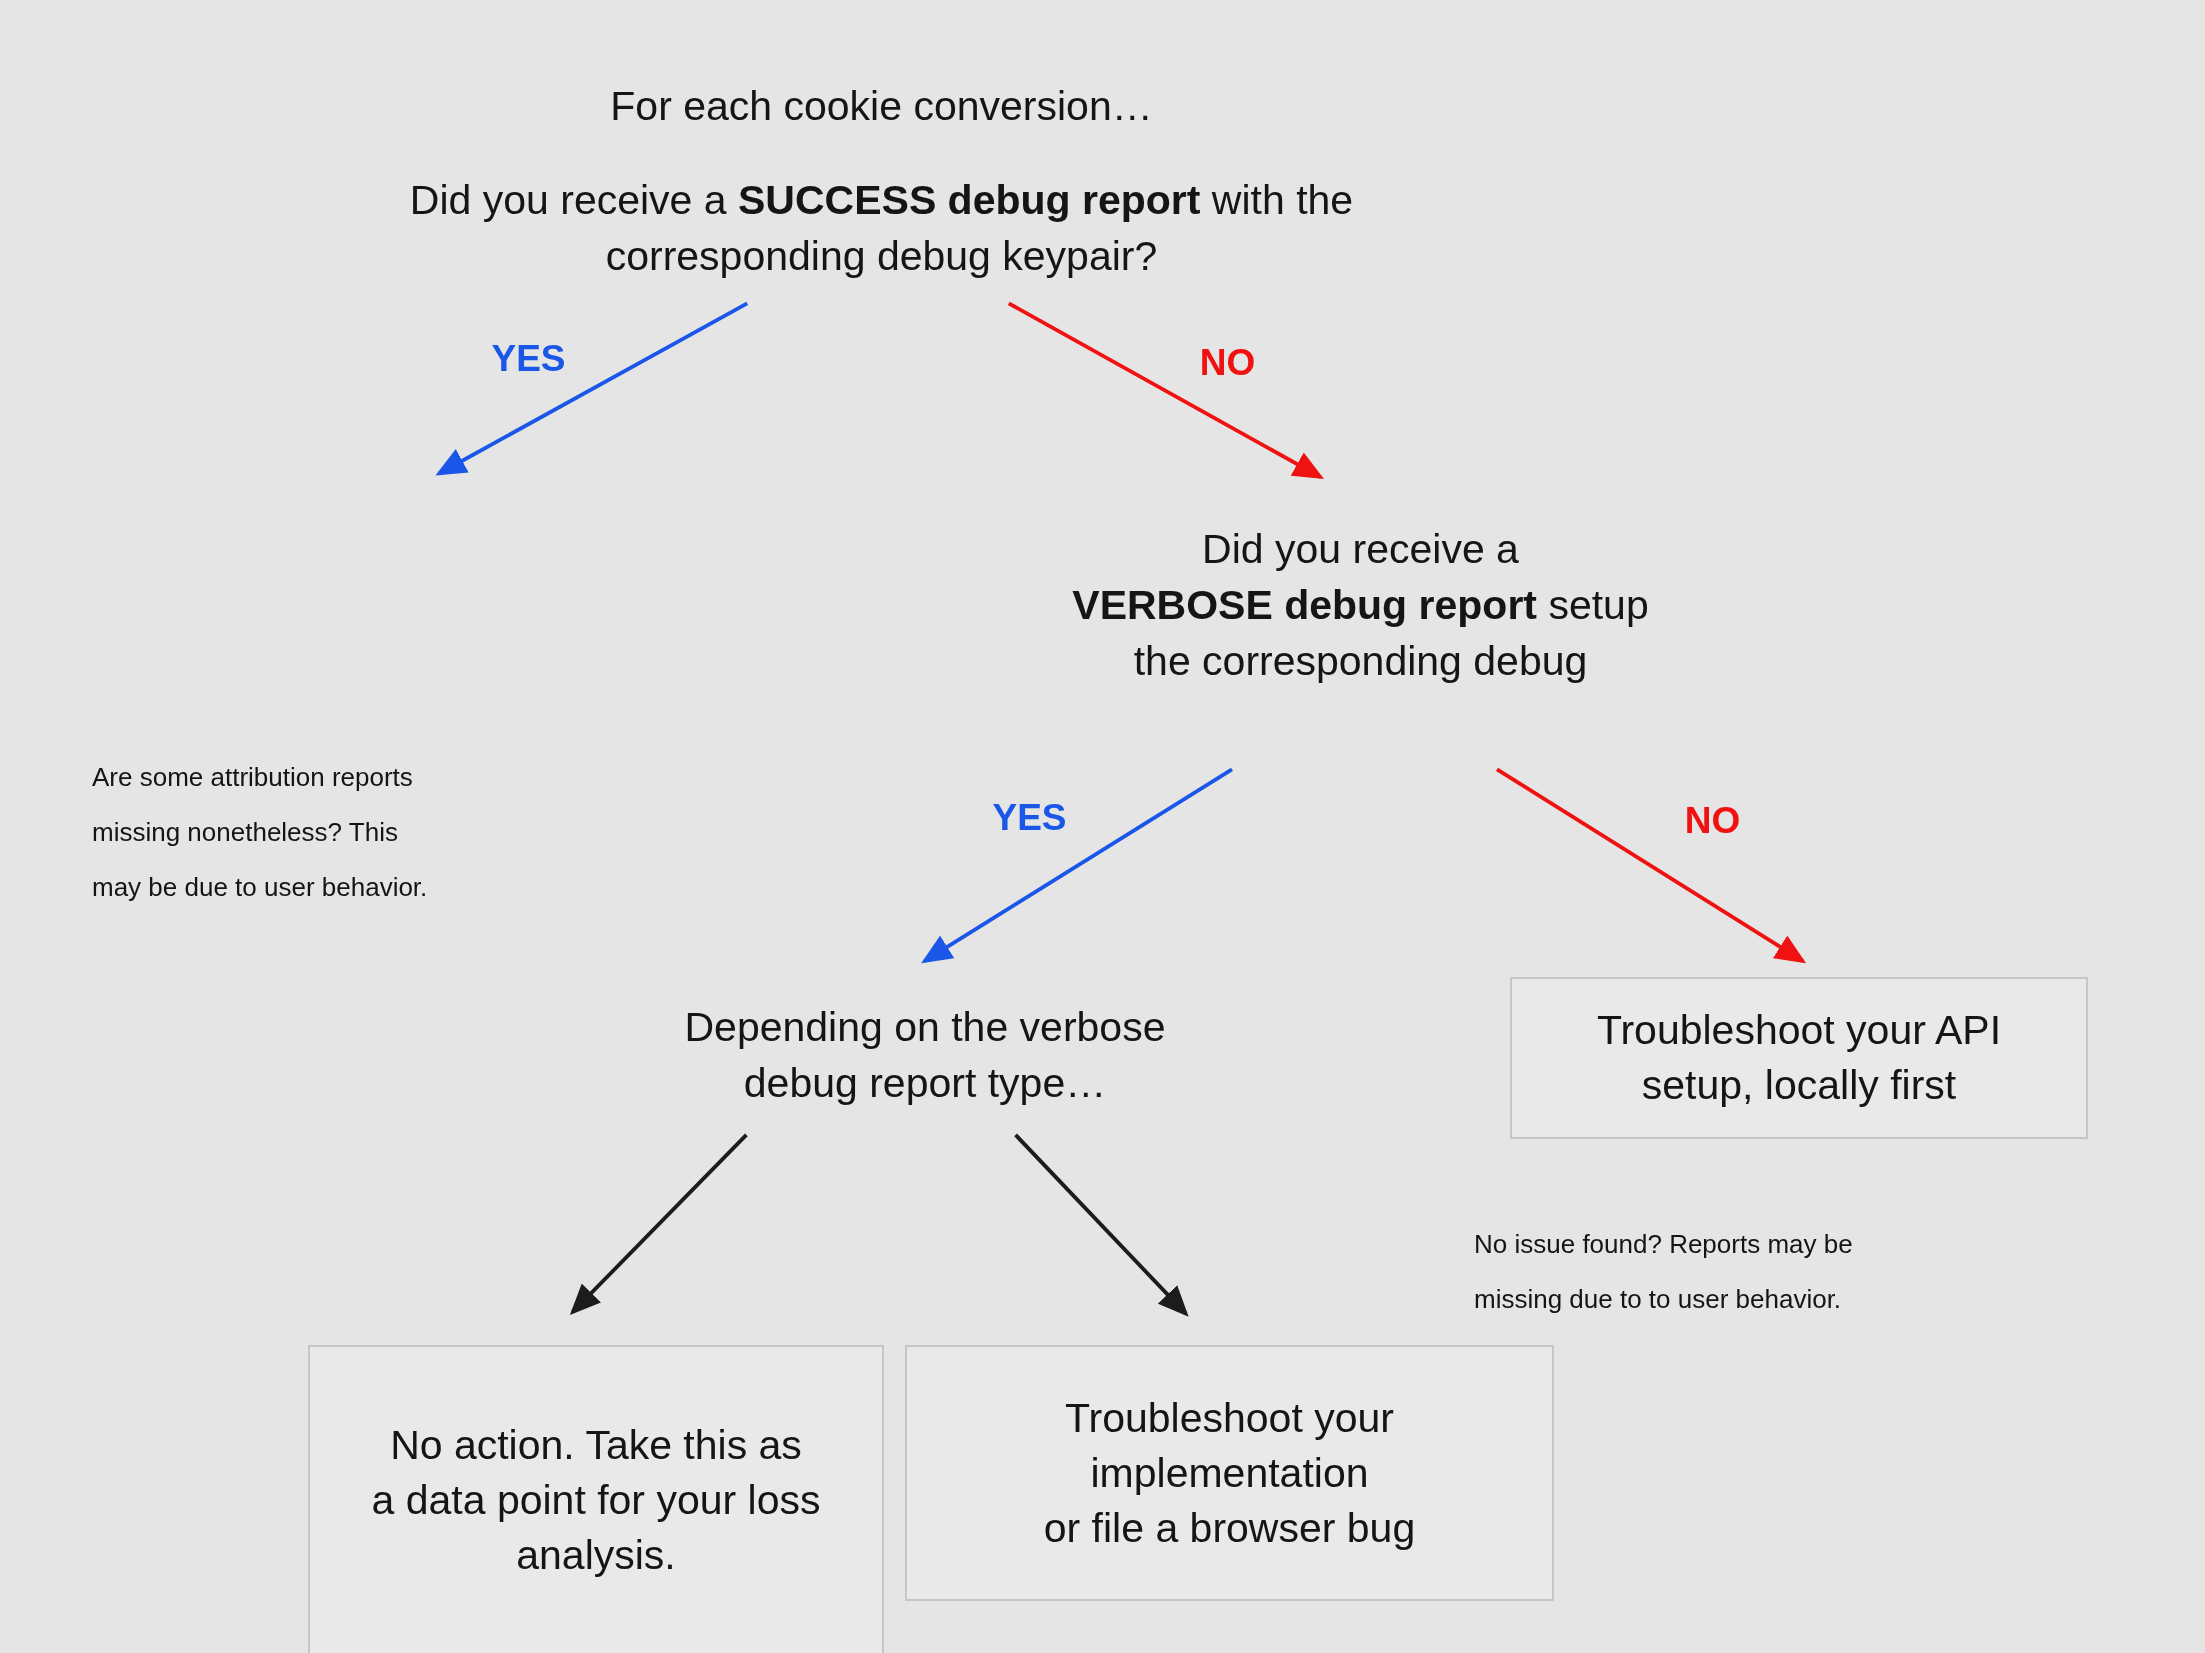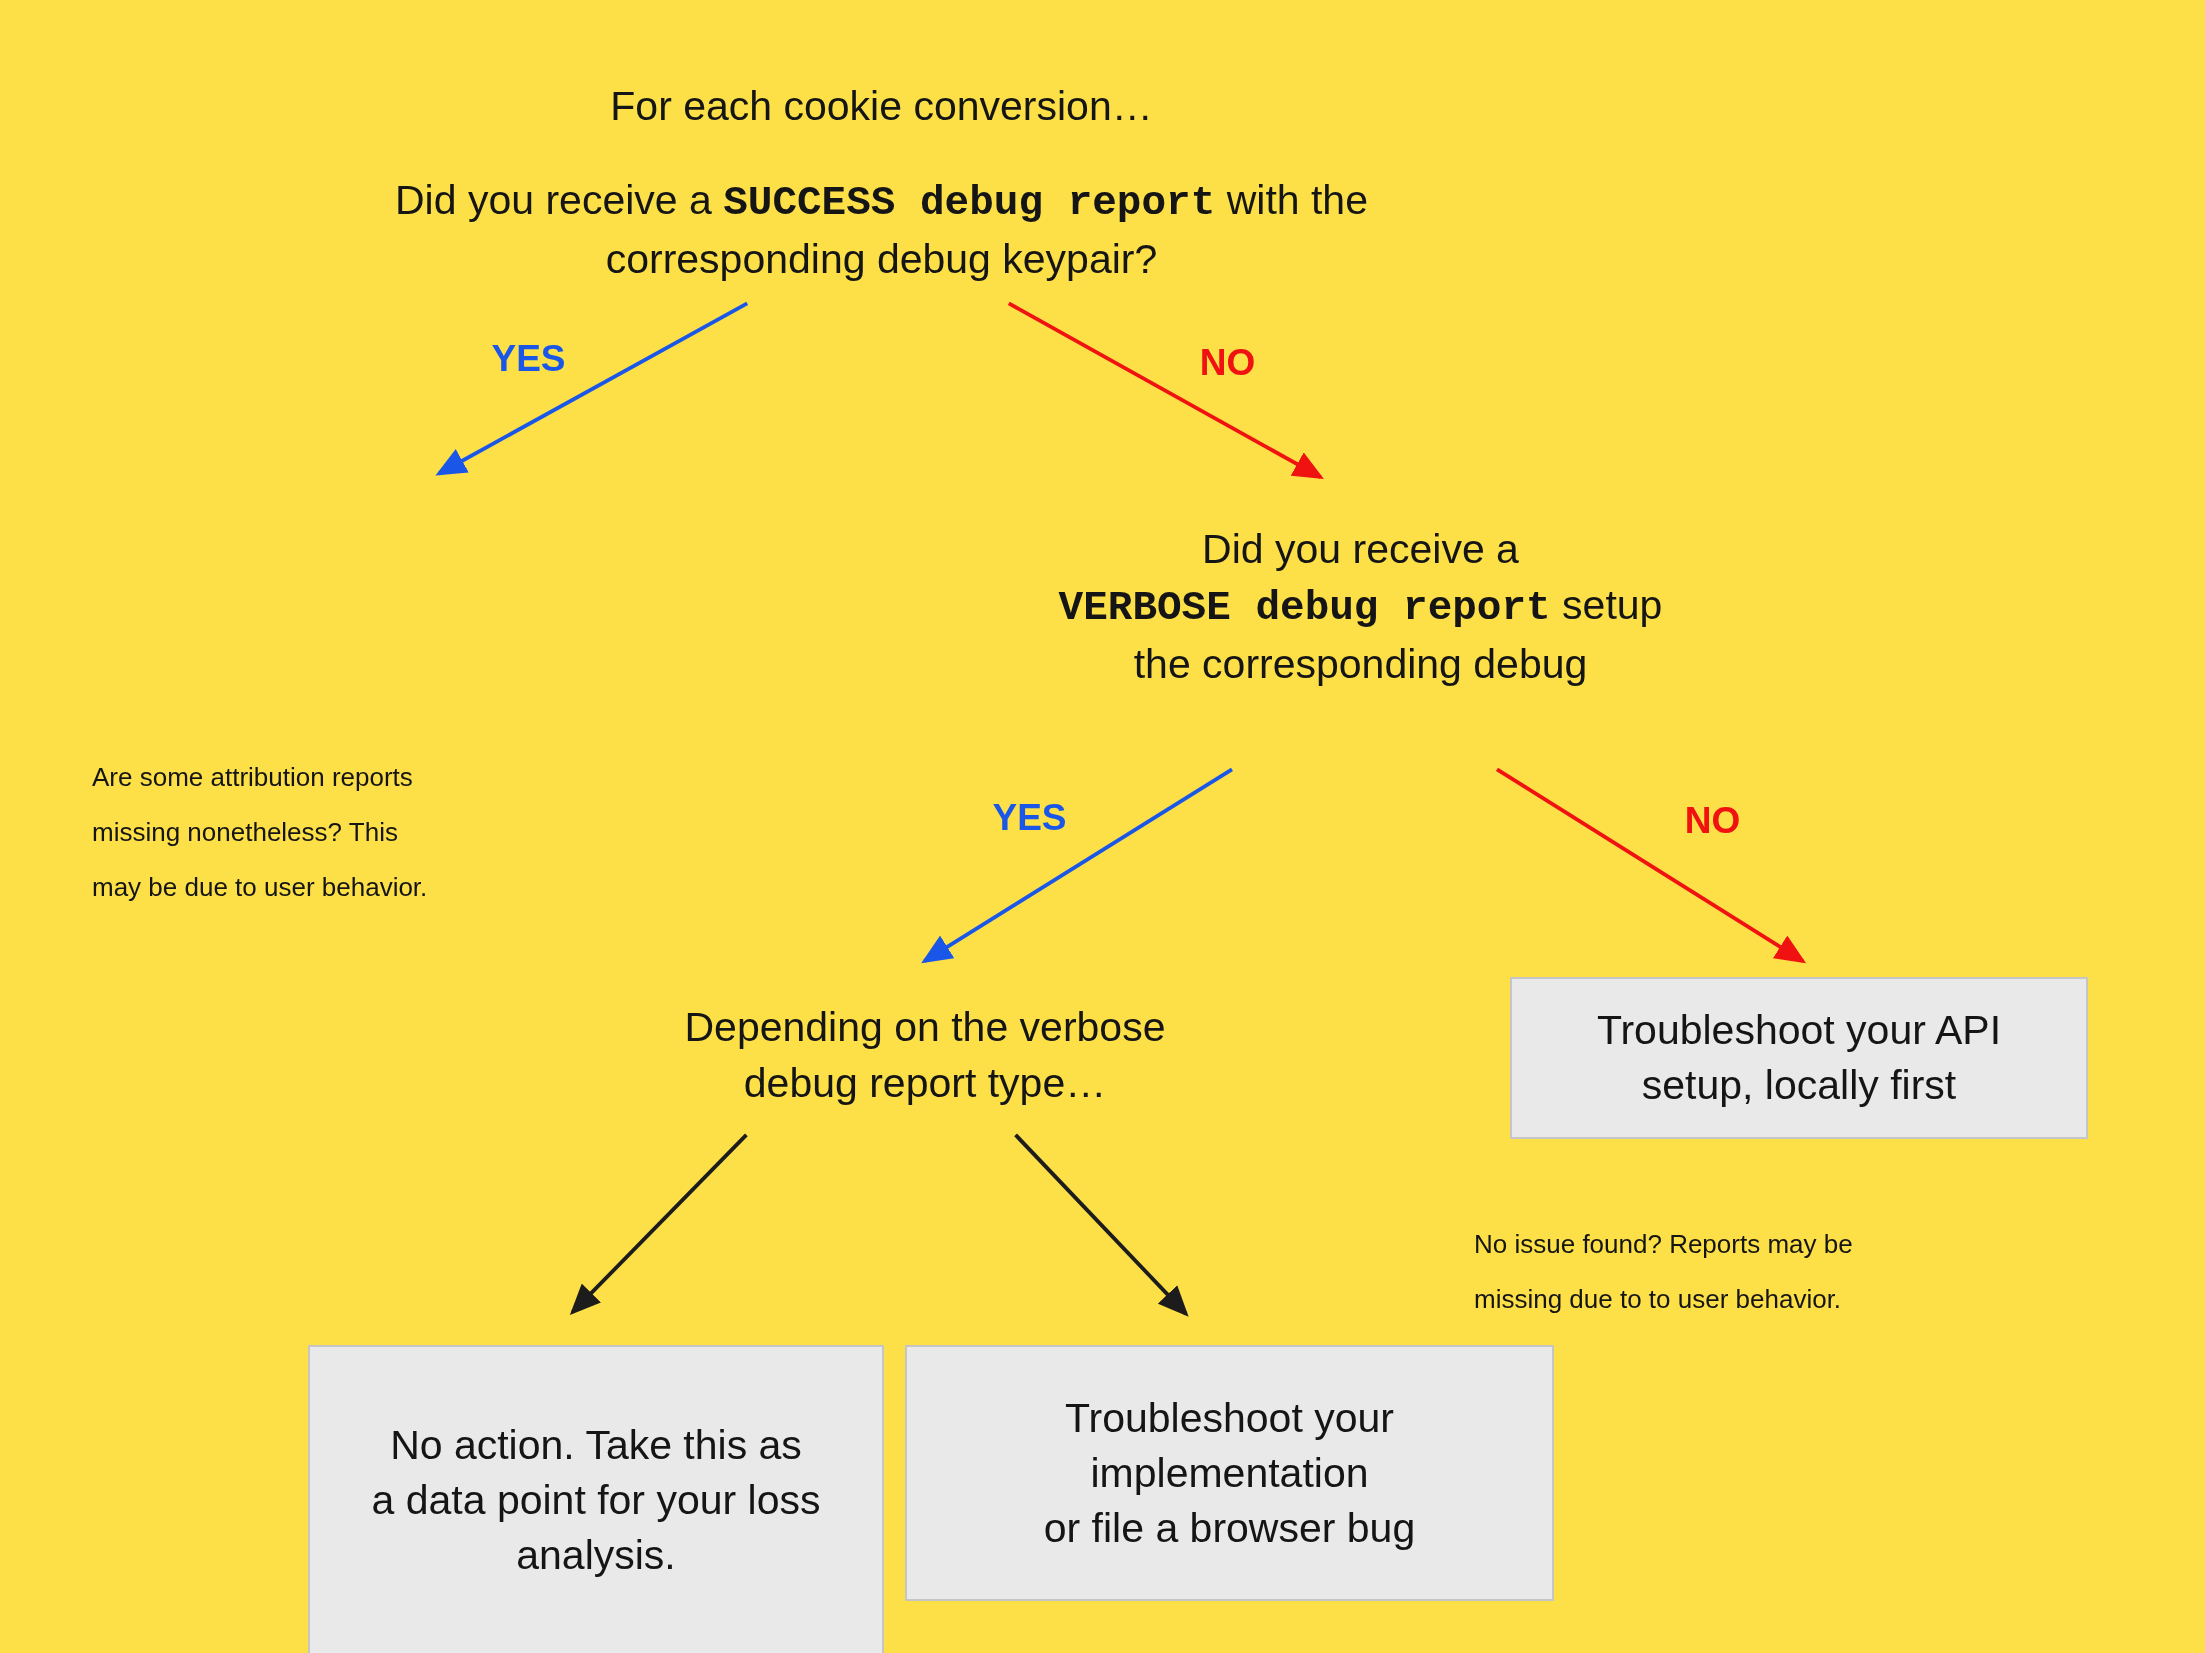--- a/index.html
+++ b/index.html
@@ -5,40 +5,40 @@
   :root{
     --yes_blue:#1a57e8;
     --no_red:#f01111;
     --box_fill:#e9e9e9;
     --box_border:#c6c6c6;
     --text:#151515;
     --arrow_black:#1c1c1c;
   }
   html,body{margin:0;padding:0;background:#ffffff;}
   body{font-family:"Liberation Sans","DejaVu Sans",sans-serif;color:var(--text,#151515);}
-  .canvas{position:relative;width:2205px;height:1653px;background:#fde047;overflow:hidden;}
+  .canvas{position:relative;width:2205px;height:1653px;background:#e5e5e5;overflow:hidden;}
   .arrow-layer{position:absolute;left:0;top:0;width:2205px;height:1653px;pointer-events:none;}
   .aline{stroke-width:4.5px;fill:none;}
   .aline.blue{stroke:var(--yes_blue,#1a57e8);}
   .aline.red{stroke:var(--no_red,#f01111);}
   .aline.black{stroke:var(--arrow_black,#1c1c1c);}
   .head-blue{fill:var(--yes_blue,#1a57e8);}
   .head-red{fill:var(--no_red,#f01111);}
   .head-black{fill:var(--arrow_black,#1c1c1c);}
   .tblock{position:absolute;text-align:center;font-size:41px;line-height:56px;}
   .title{font-size:41px;}
   .branch-label{position:absolute;text-align:center;font-weight:bold;font-size:37px;line-height:43px;}
   .branch-label.yes{color:var(--yes_blue,#1a57e8);}
   .branch-label.no{color:var(--no_red,#f01111);}
   .gbox{position:absolute;box-sizing:border-box;background:var(--box_fill,#e9e9e9);
         border:2.6px solid var(--box_border,#c6c6c6);
         display:flex;flex-direction:column;justify-content:center;
         text-align:center;font-size:41px;line-height:55px;}
   .note{position:absolute;font-size:26px;line-height:55px;}
-  .b{font-weight:bold;font-family:Liberation Mono, monospace;}
+  .b{font-weight:bold;}
 </style>
 </head>
 <body>
 
 <div class="canvas">
 
   <svg class="arrow-layer" viewBox="0 0 2588 1940" xmlns="http://www.w3.org/2000/svg">
     <defs>
       <marker id="ah-blue" markerWidth="8" markerHeight="7" refX="7" refY="3.5" orient="auto" markerUnits="strokeWidth">
         <path d="M0,0 L8,3.5 L0,7 Z" class="head-blue"></path>

